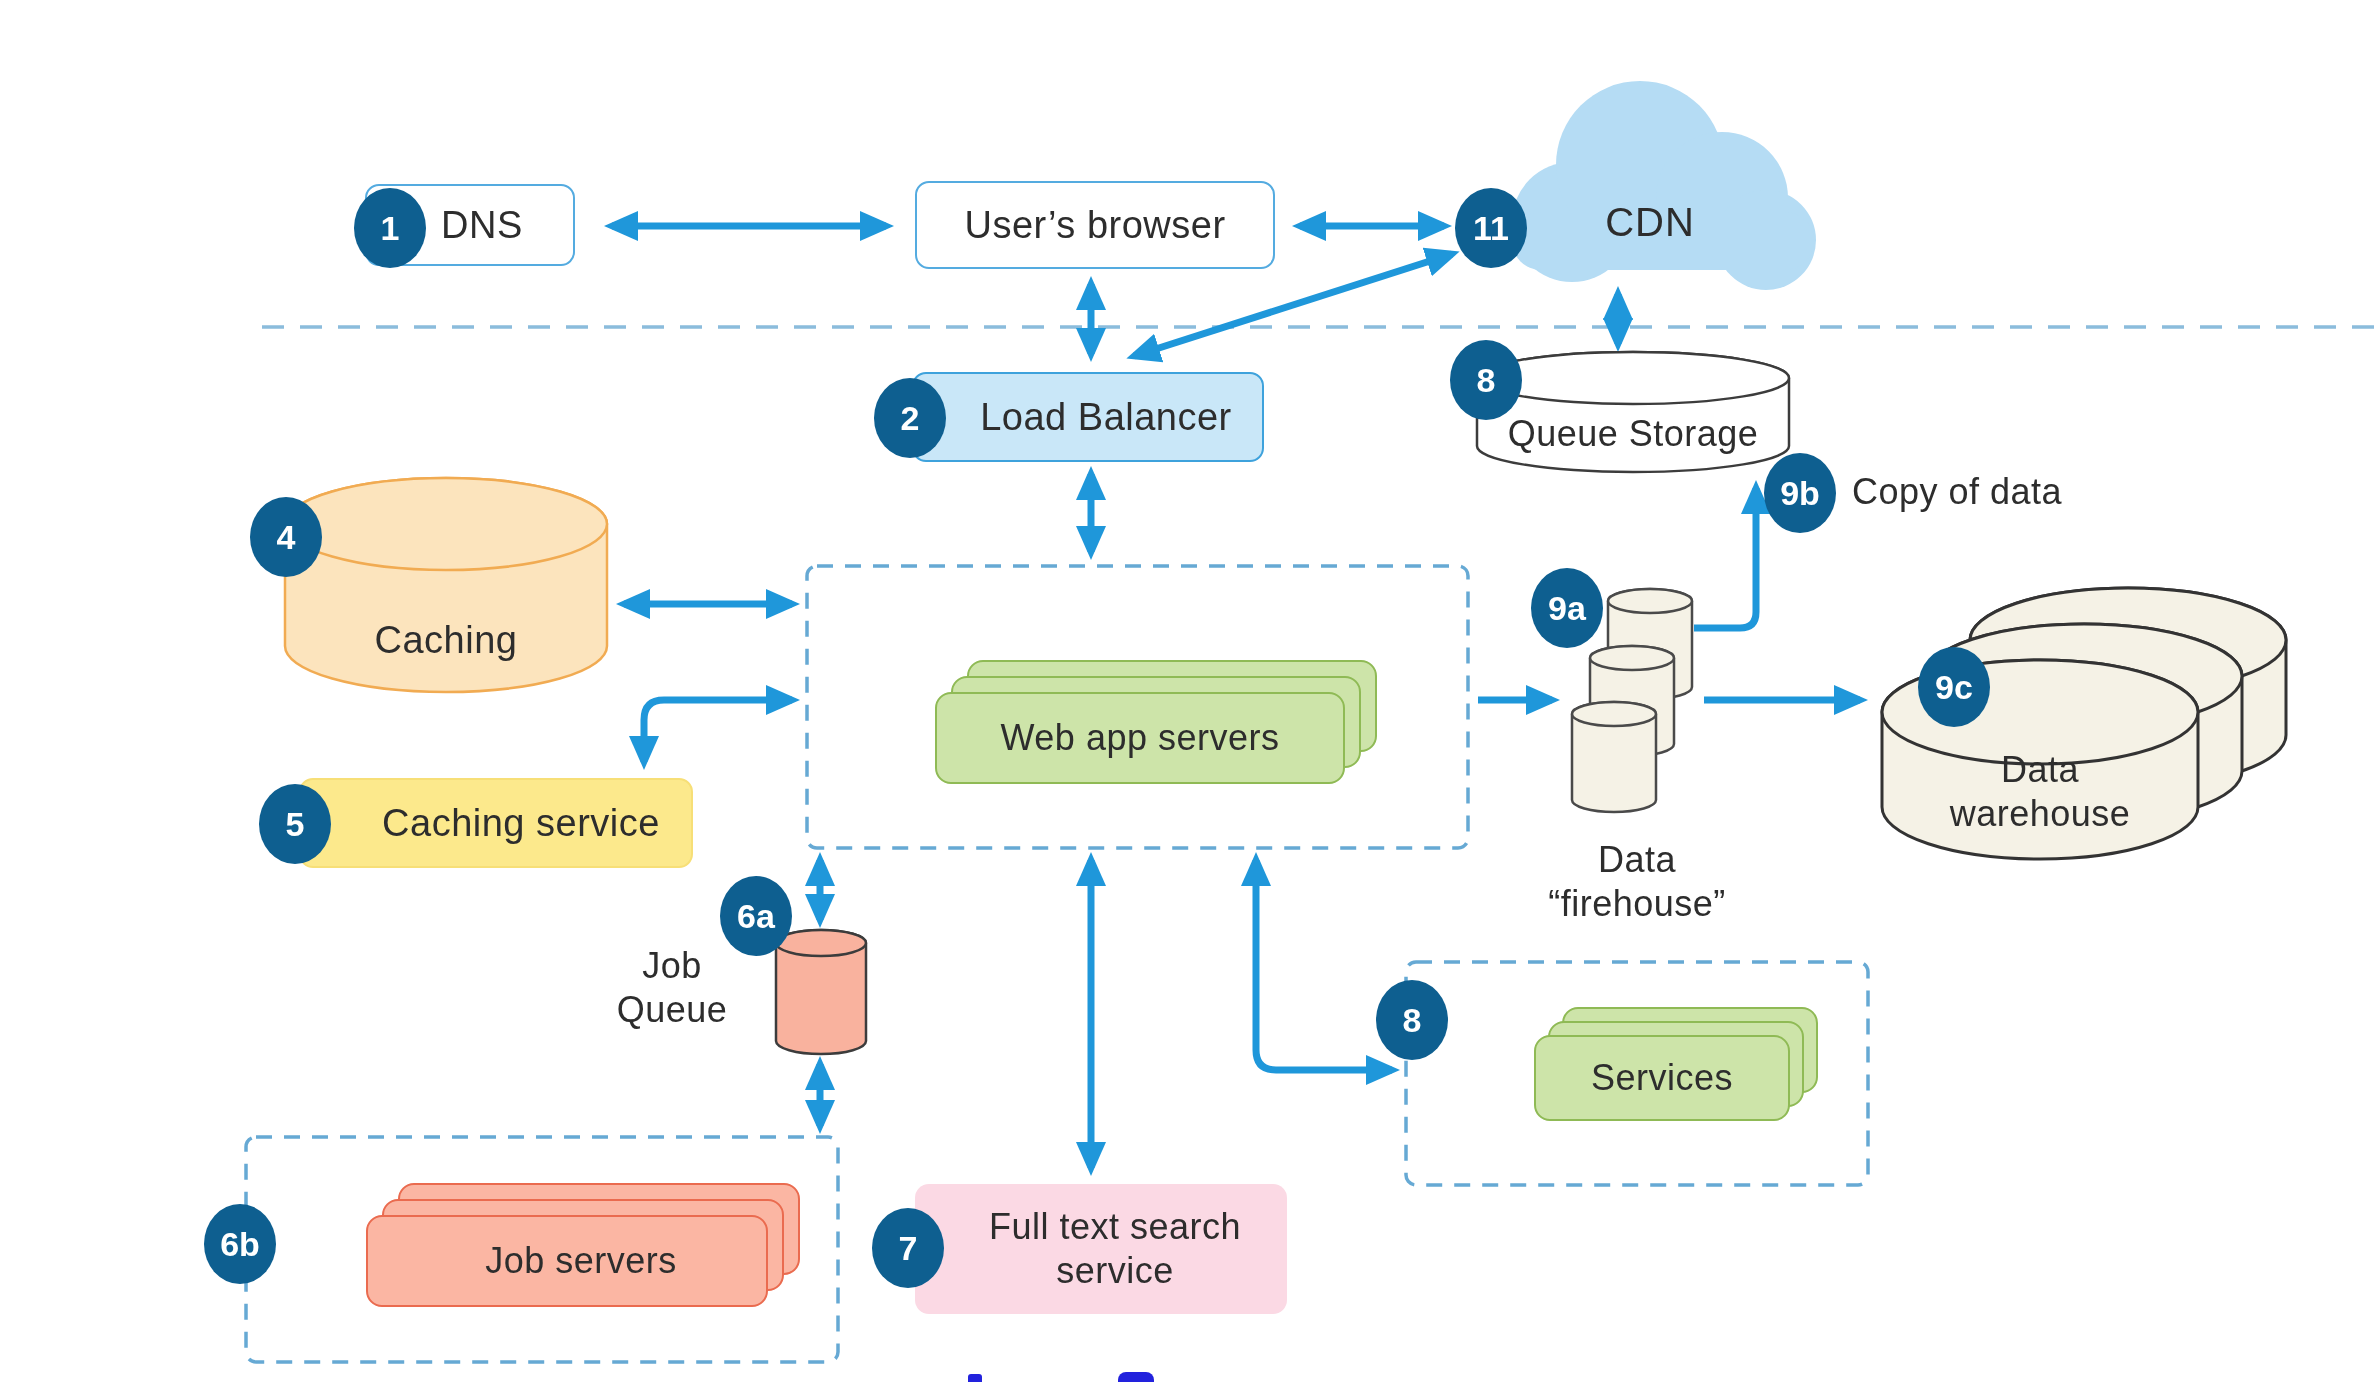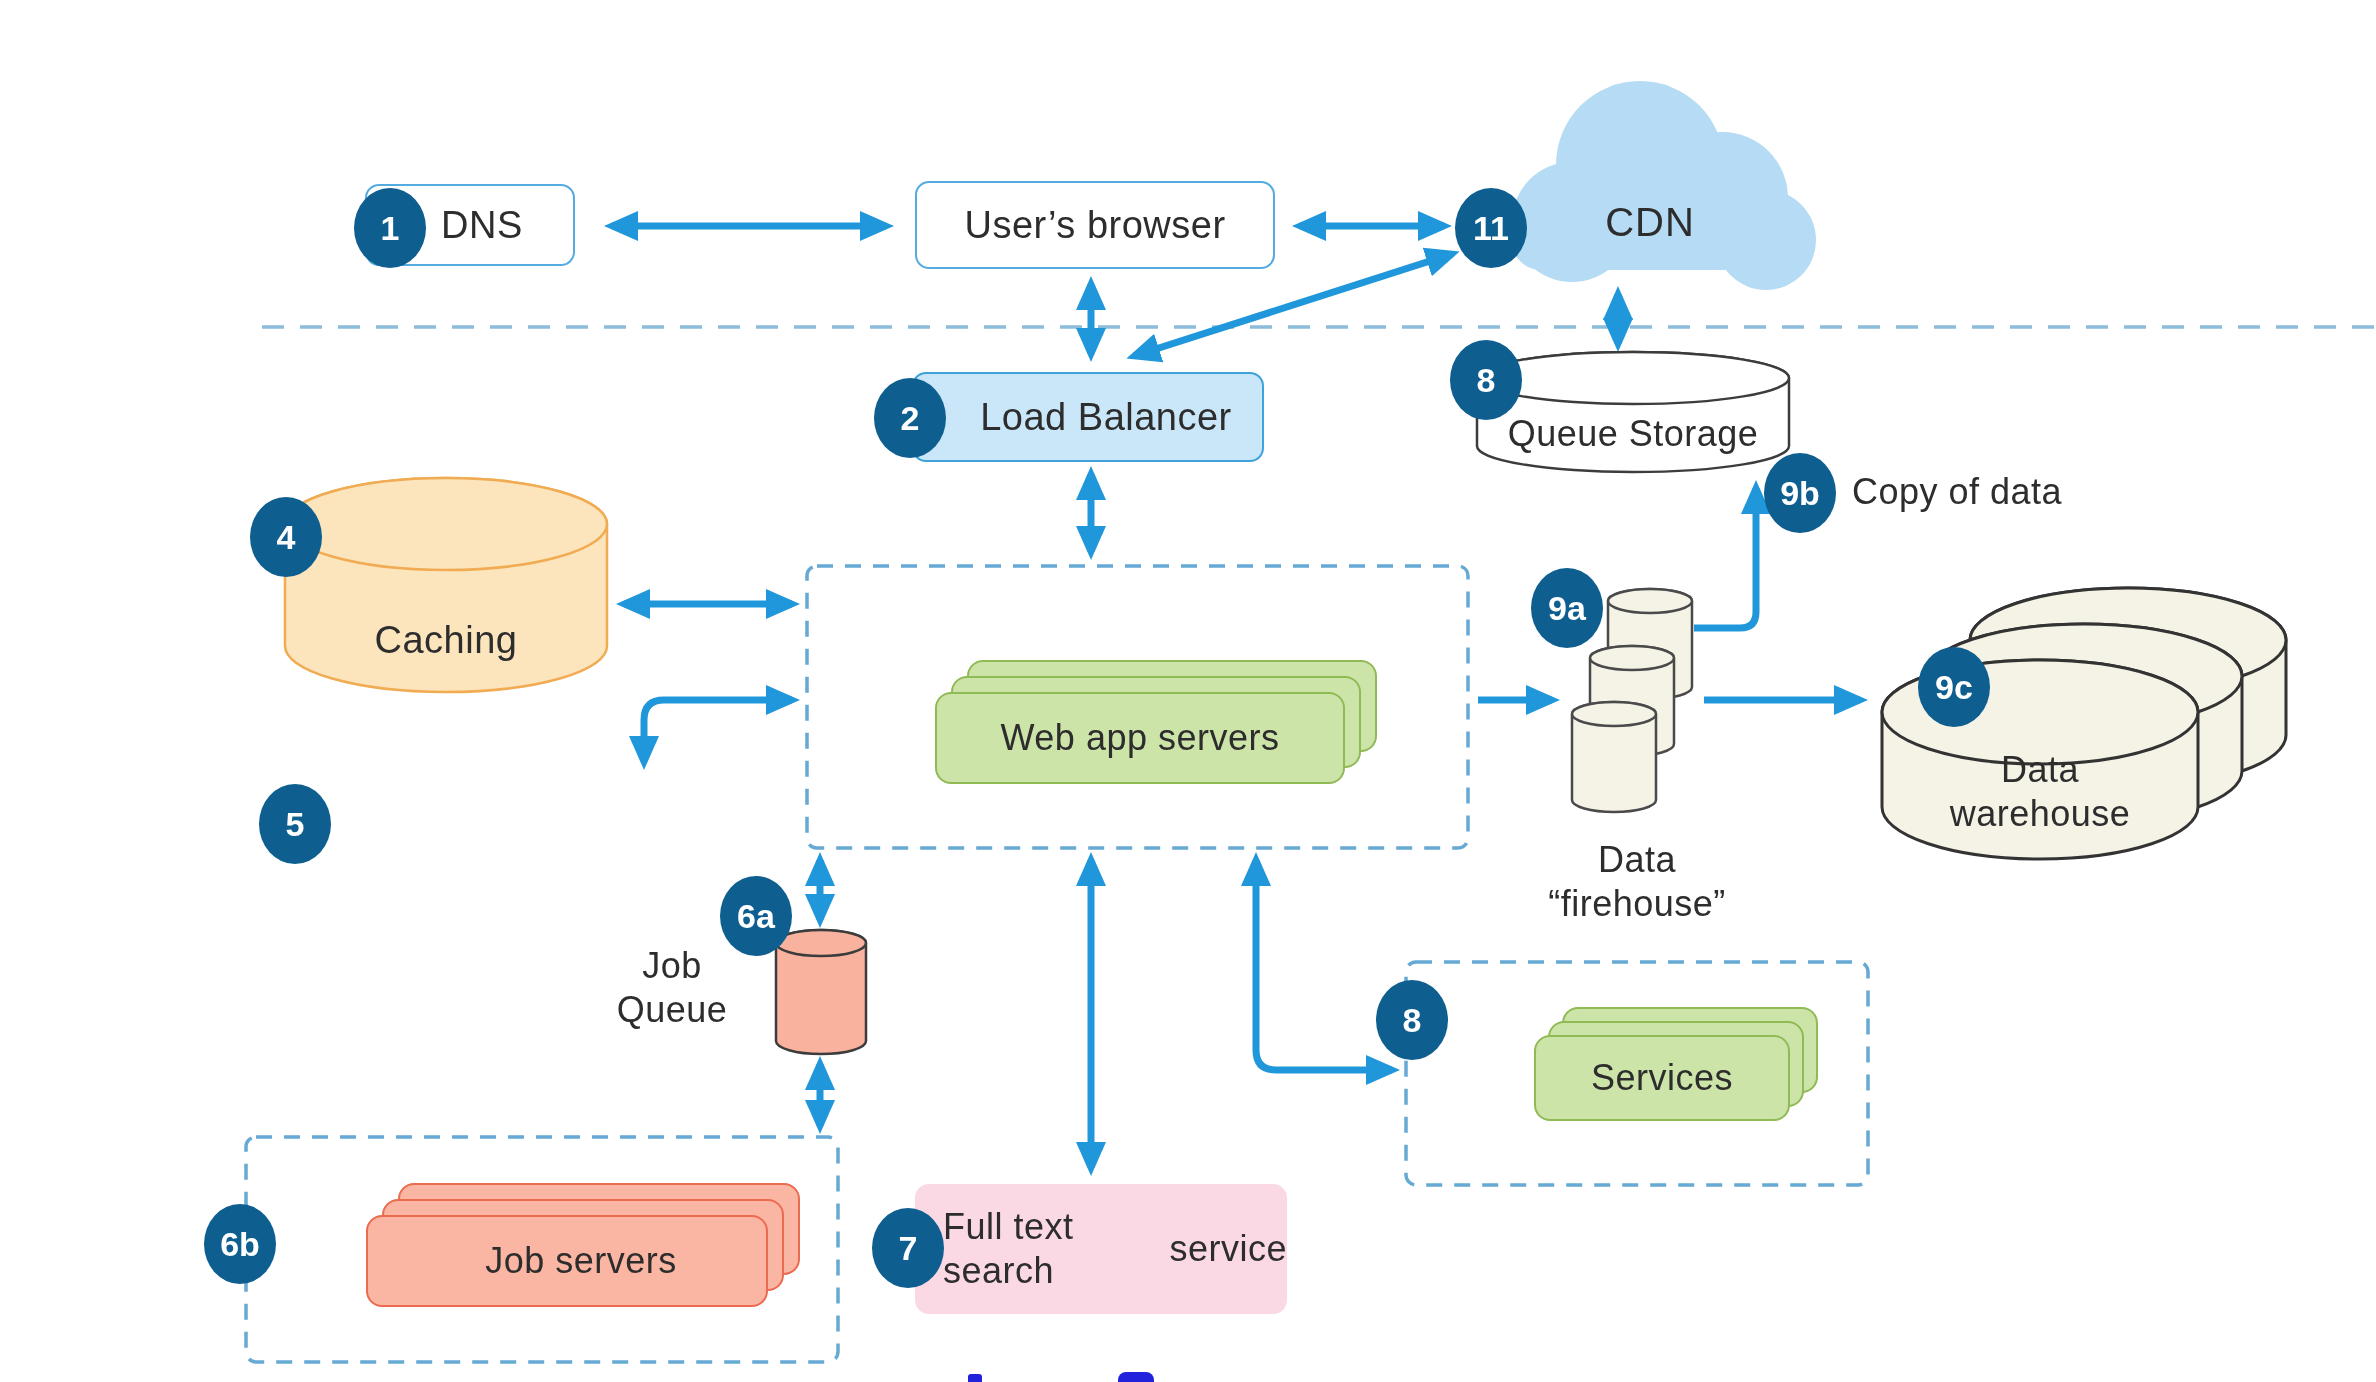--- a/index.html
+++ b/index.html
@@ -6,21 +6,21 @@
   body{width:2376px;height:1382px;overflow:hidden;
        font-family:"Liberation Sans",sans-serif;color:#2d2d2d;}
   .stage{position:relative;width:2376px;height:1382px;}
   .layer{position:absolute;left:0;top:0;}
 
   .box{position:absolute;box-sizing:border-box;display:flex;align-items:center;
        border-radius:14px;font-size:38px;font-weight:500;letter-spacing:.5px;}
   .outline{background:#ffffff;border:2.5px solid #54abe0;}
   .lb{background:#c9e7f8;border:2.5px solid #3ea2dc;}
   .yellow{background:#fce98c;border:2px solid #f7df77;}
-  .pink{background:#fbd9e4;border:none;flex-direction:row;justify-content:center;
+  .pink{background:#fbd9e4;border:none;flex-direction:column;justify-content:center;
         font-size:36px;line-height:44px;}
 
   .stack-box{position:absolute;box-sizing:border-box;border-radius:16px;
         display:flex;align-items:center;justify-content:center;
         font-size:36px;font-weight:500;letter-spacing:.5px;margin-left:36px;}
   .green{background:#cde4a9;border:2.5px solid #8fba55;}
   .salmon{background:#fbb6a3;border:2.5px solid #ea6b4f;padding-left:28px;}
 
   .badge{position:absolute;width:72px;height:80px;border-radius:50%;
          background:#0e5f90;color:#ffffff;display:flex;align-items:center;
@@ -117,20 +117,23 @@
   </div>
 
   <div class="box outline" style="left:915px;top:181px;width:360px;height:88px;justify-content:center;">
     <span>User’s browser</span>
   </div>
 
   <div class="box lb" style="left:912px;top:372px;width:352px;height:90px;justify-content:center;padding-left:36px;">
     <span>Load Balancer</span>
   </div>
 
+  <div class="box yellow" style="left:299px;top:778px;width:394px;height:90px;justify-content:center;padding-left:50px;">
+    <span>Caching service</span>
+  </div>
 
   <div class="box pink" style="left:915px;top:1184px;width:372px;height:130px;padding-left:28px;">
     <span>Full text search</span>
     <span>service</span>
   </div>
 
   <div class="stack-box green" style="left:931px;top:660px;width:410px;height:92px;"></div>
   <div class="stack-box green" style="left:915px;top:676px;width:410px;height:92px;"></div>
   <div class="stack-box green" style="left:899px;top:692px;width:410px;height:92px;">
     <span>Web app servers</span>

